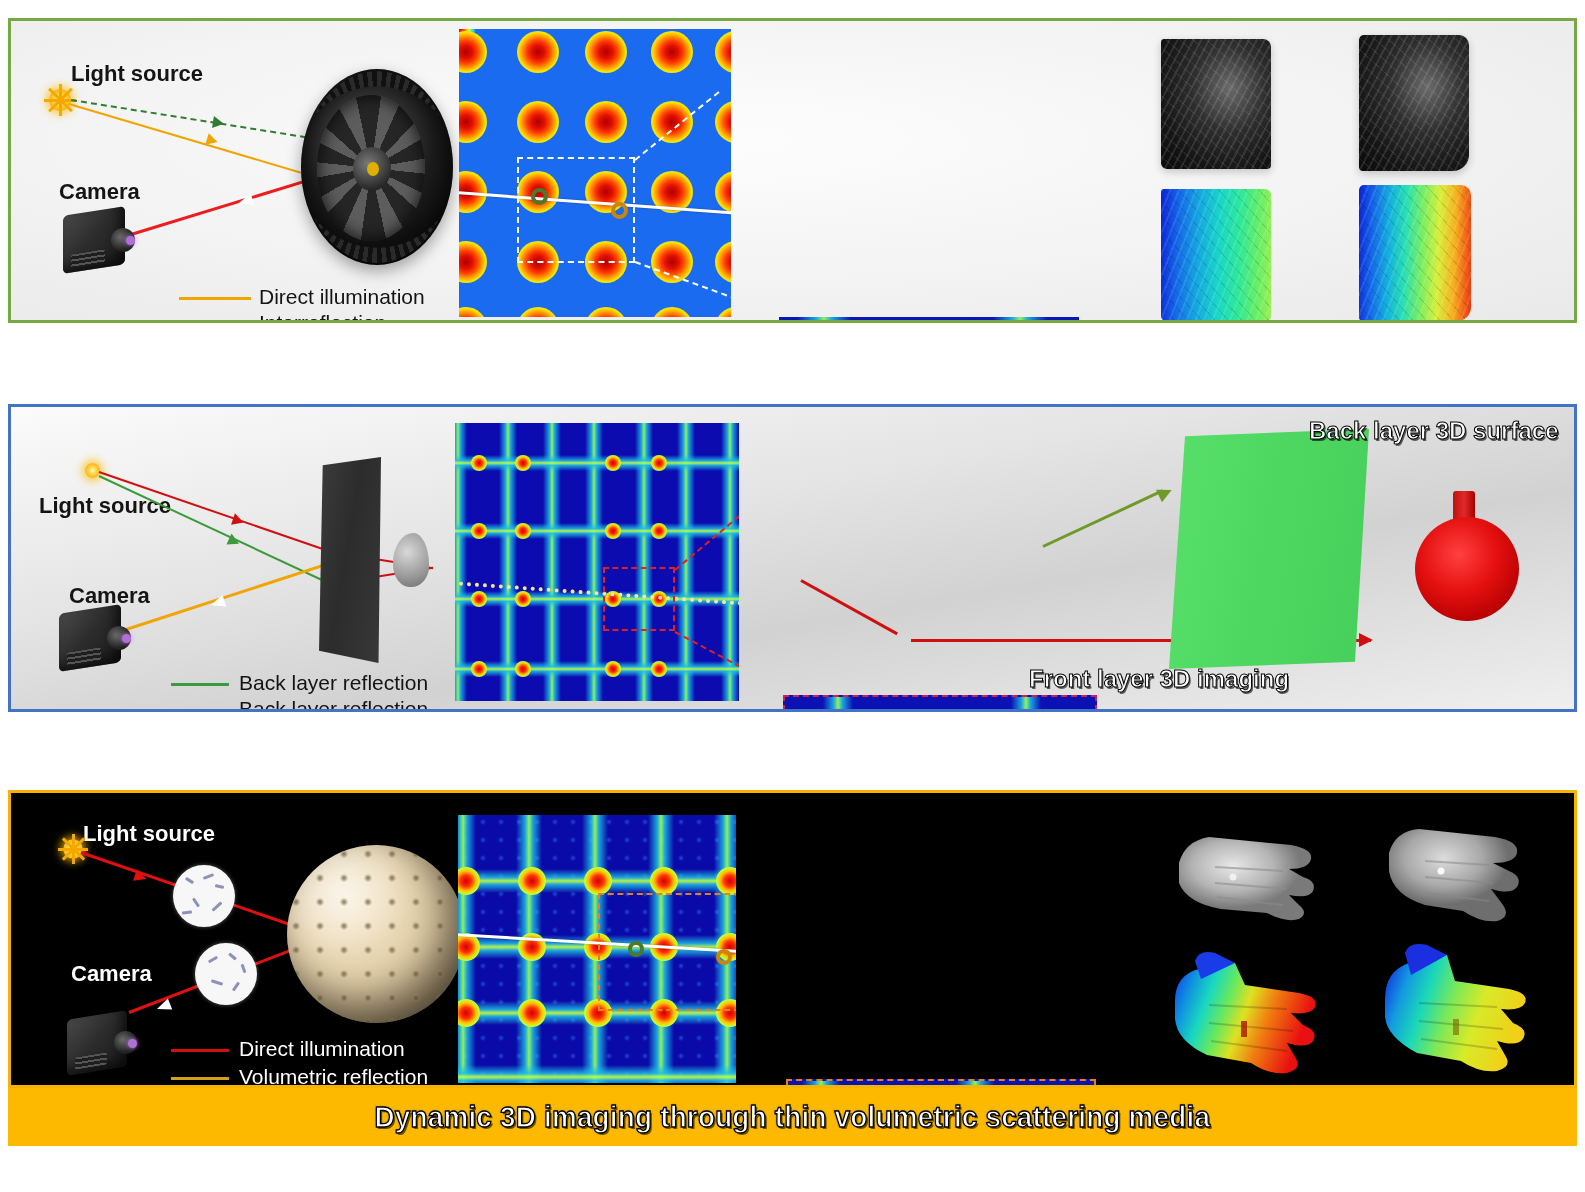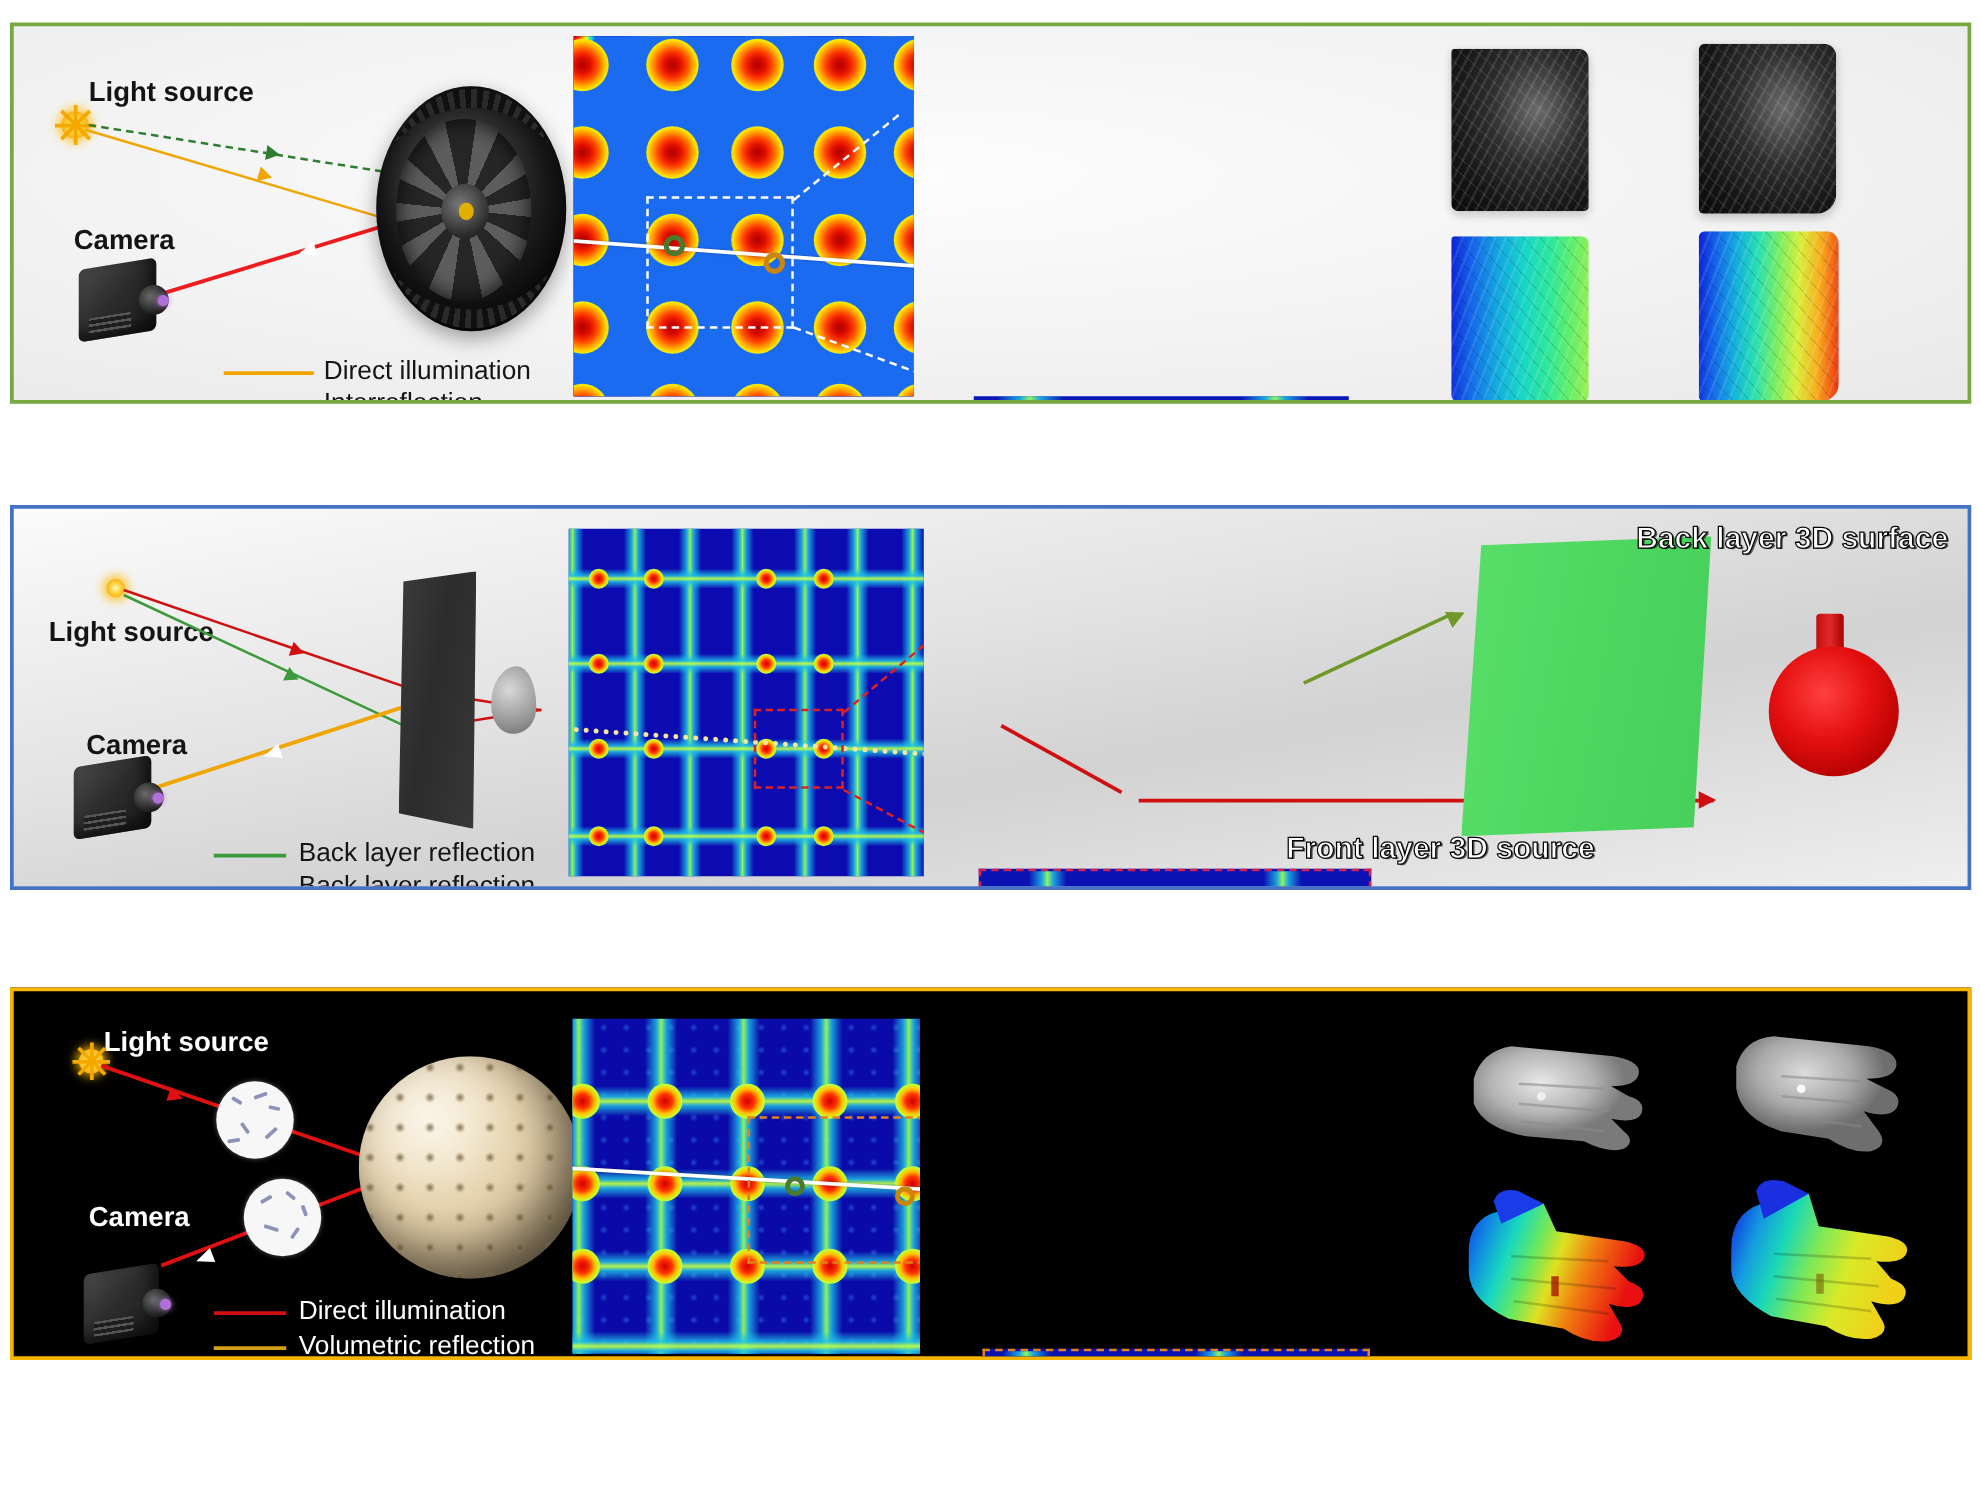--- a/index.html
+++ b/index.html
@@ -358,21 +358,21 @@
 
       <div class="ray" style="left:1032px;top:138px;width:132px;border-top:3px solid #6f9a2a;transform:rotate(-25deg);"></div>
       <div class="arrowhead" style="left:1148px;top:82px;border-left:14px solid #6f9a2a;border-top:7px solid transparent;border-bottom:7px solid transparent;transform:rotate(-25deg);"></div>
 
       <div class="greenPlane" style="left:1158px;top:22px;width:200px;height:240px;
             clip-path:polygon(8% 3%,100% 0%,93% 97%,0% 100%);"></div>
       <div class="redStem" style="left:1442px;top:84px;width:22px;height:42px;"></div>
       <div class="redBall" style="left:1404px;top:110px;width:104px;height:104px;"></div>
 
       <div class="dcLabel" style="left:1298px;top:10px;font-size:24px;">Back layer 3D surface</div>
-      <div class="dcLabel" style="left:1018px;top:258px;font-size:24px;">Front layer 3D source</div>
+      <div class="dcLabel" style="left:1018px;top:258px;font-size:24px;">Front layer 3D imaging</div>
     </div>
 
   </div>
 
   <div class="panel p3" style="top:790px;">
     <div class="stage" style="height:298px;">
 
       <div class="lbl lbl-light" style="left:72px;top:28px;font-size:22px;">Light source</div>
       <div class="lbl lbl-light" style="left:60px;top:168px;font-size:22px;">Camera</div>
 
@@ -519,15 +519,18 @@
               <stop offset="100%" stop-color="#f0d018"></stop>
             </linearGradient>
           </defs>
         <path d="M8 56 Q8 28 32 20 Q50 6 70 12 L78 38 L132 46 Q152 50 148 60 Q144 68 124 66 L136 80 Q152 86 146 96 Q140 104 120 98 L128 112 Q136 124 120 128 Q102 130 84 118 L40 110 Q10 94 8 74 Z" fill="url(#dh2)"></path>
         <path d="M70 12 L50 2 Q32 -2 28 10 L34 32" fill="#1a30e0"></path>
         <path d="M42 60 L120 64 M42 78 L126 86 M44 96 L120 106" stroke="rgba(0,0,0,.18)" stroke-width="2" fill="none"></path>
         <rect x="76" y="76" width="6" height="16" fill="#7a6000" opacity=".6"></rect>
       </svg>
     </div>
 
+    <div class="banner bn-yellow">
+      <span>Dynamic 3D imaging through thin volumetric scattering media</span>
+    </div>
   </div>
 
 </div>
 
 </body></html>

